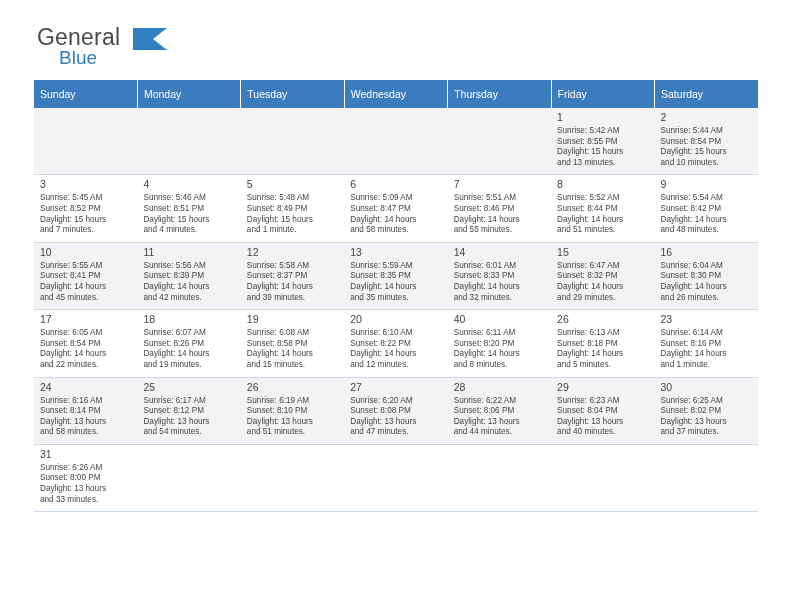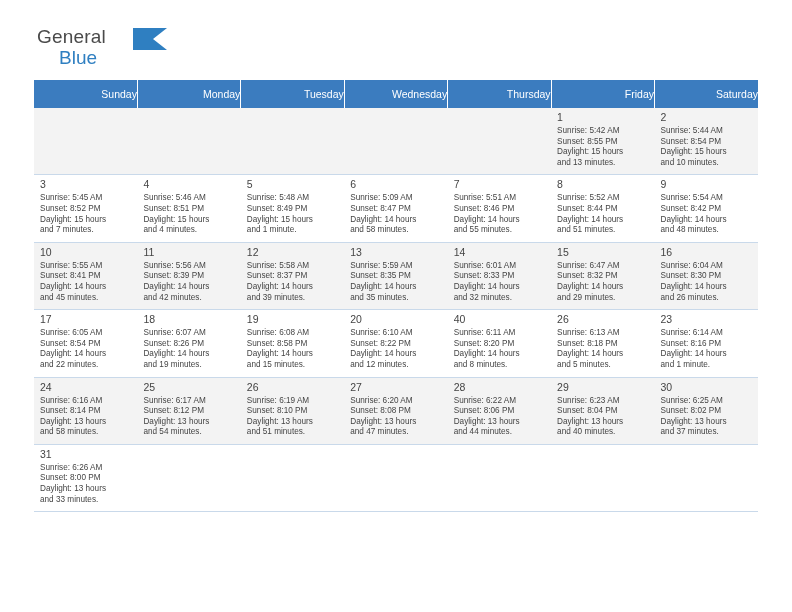--- a/index.html
+++ b/index.html
@@ -29,21 +29,21 @@
     box-sizing: border-box;
   }
   .logo {
     position: absolute;
     left: 3px;
     top: 26px;
     width: 200px;
     height: 50px;
   }
   .logo-general {
-    font-size: 19px;
+    font-size: 23px;
     color: #4a4a4a;
     letter-spacing: .2px;
     line-height: 22px;
     font-family: "Liberation Sans", sans-serif;
   }
   .logo-blue {
     font-size: 19px;
     color: #2f7fc1;
     line-height: 20px;
     padding-left: 22px;
@@ -78,21 +78,21 @@
     border-collapse: collapse;
     table-layout: fixed;
     width: 724px;
     margin-top: 8px;
   }
   table.cal th {
     background: #3b7cbf;
     color: #ffffff;
     font-size: 10.5px;
     font-weight: normal;
-    text-align: right;
+    text-align: left;
     padding: 5px 0 5px 6px;
     height: 18px;
     border-right: 1px solid #ffffff;
   }
   table.cal th:last-child { border-right: none; }
   table.cal td {
     vertical-align: top;
     border-bottom: 1px solid #c9d9ea;
     padding: 3px 5px 6px 6px;
     height: 64px;

